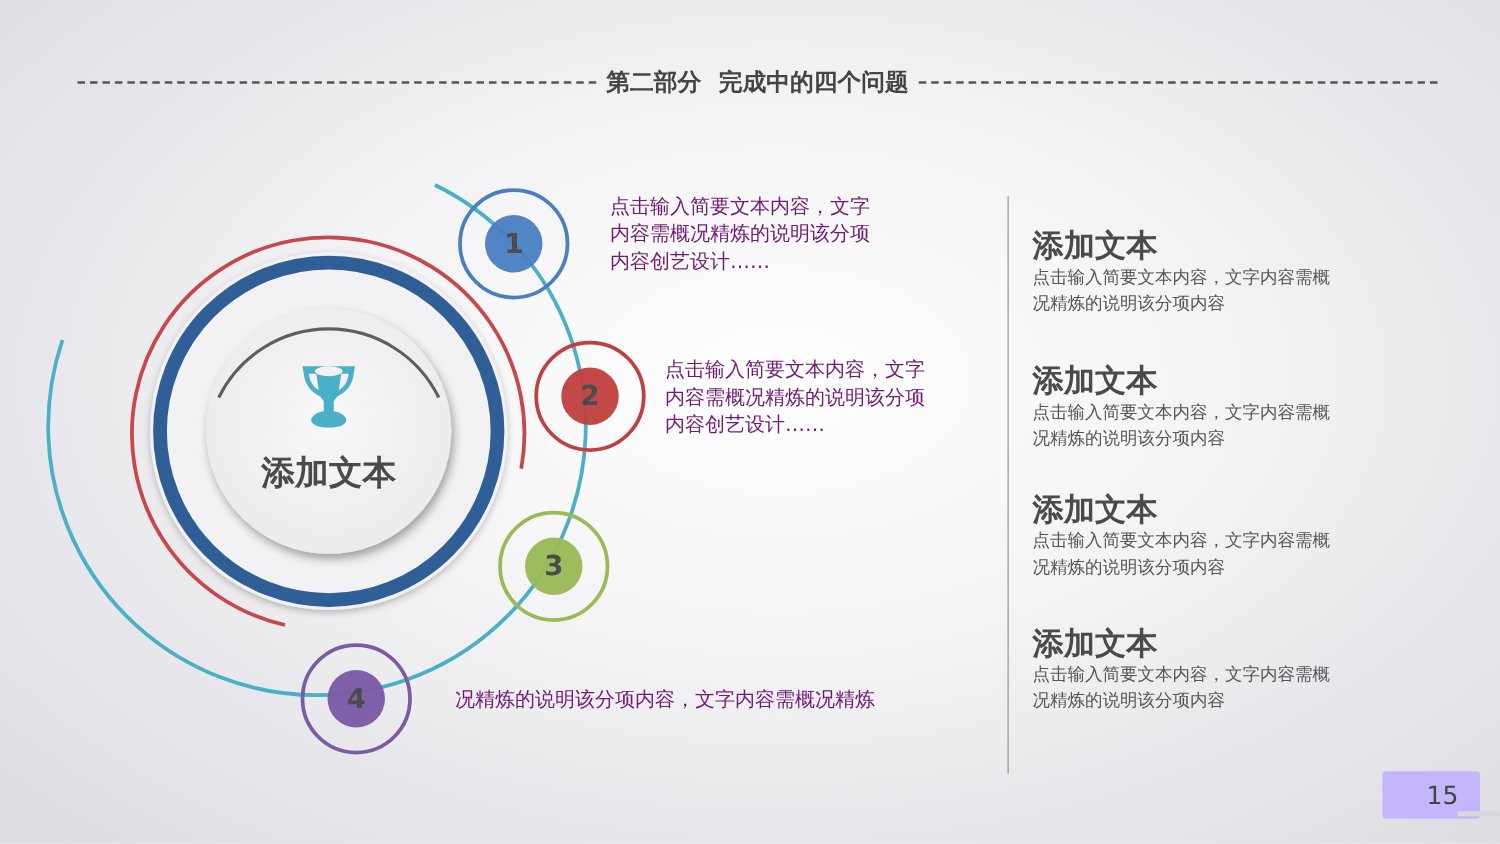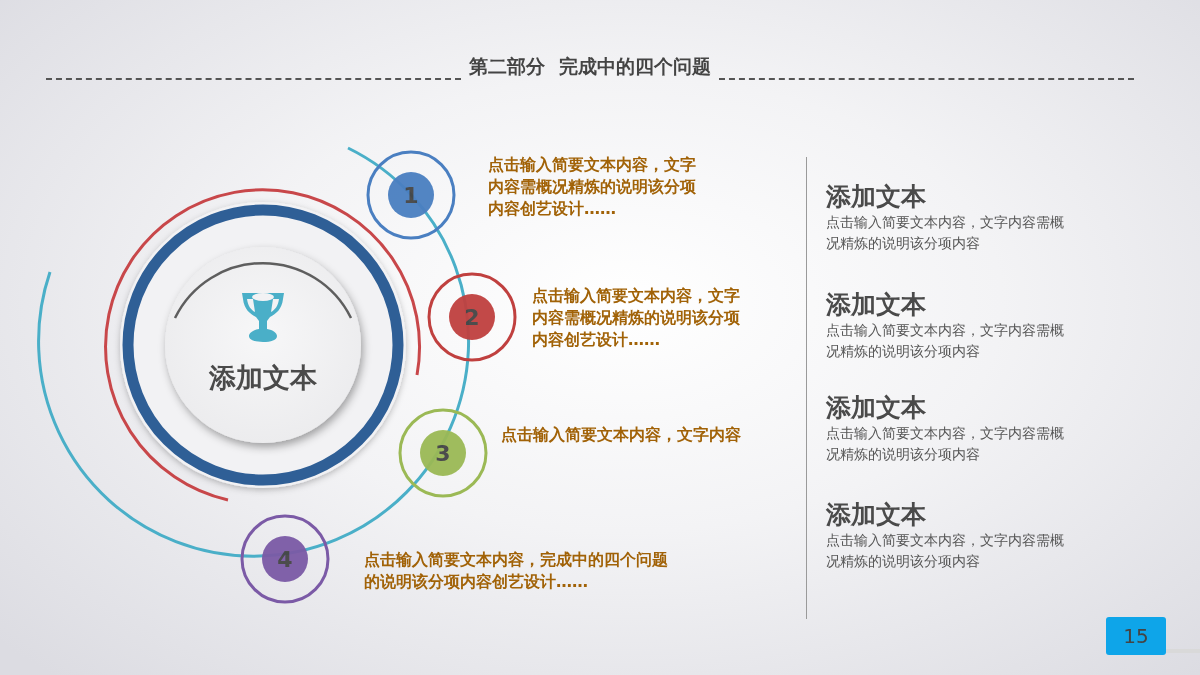--- a/index.html
+++ b/index.html
@@ -3,51 +3,51 @@
 <meta charset="utf-8">
 <style>
   html, body { margin: 0; padding: 0; }
   body {
     width: 1200px; height: 675px; overflow: hidden; position: relative;
     font-family: "DejaVu Sans", "Liberation Sans", sans-serif;
     background: radial-gradient(ellipse 70% 75% at 52% 45%, #ffffff 0%, #f3f3f5 45%, #dcdce2 100%);
     color: #555;
   }
   .title-row {
-    position: absolute; left: 46px; top: 52px; width: 1088px; height: 28px;
-    display: flex; align-items: flex-end;
+    position: absolute; left: 62px; top: 52px; width: 1088px; height: 28px;
+    display: flex; align-items: center;
   }
   .dash { flex: 1; height: 0; border-top: 2px dashed #555; }
   .title-text {
     padding: 0 8px; font-size: 19px; font-weight: bold; color: #444; white-space: nowrap;
   }
   .title-text .gap { display: inline-block; width: 14px; }
   svg.diagram { position: absolute; left: 0; top: 0; }
   .center-label {
     position: absolute; left: 163px; top: 360px; width: 200px; text-align: center;
     font-size: 27px; font-weight: bold; color: #4a4a4a;
   }
   .trophy { position: absolute; left: 234px; top: 287px; width: 58px; height: 58px; }
   .num {
     position: absolute; width: 46px; height: 46px; border-radius: 50%;
     display: flex; align-items: center; justify-content: center;
     font-size: 22px; font-weight: bold; color: #444; opacity: 0.95;
   }
   .step-text {
-    position: absolute; font-size: 16px; line-height: 22px; color: #a16207; font-weight: bold;
+    position: absolute; font-size: 16px; line-height: 22px; color: #701a75;
   }
   .vline { position: absolute; left: 806px; top: 157px; width: 1px; height: 462px; background: #9a9a9a; }
   .side-item { position: absolute; left: 826px; width: 330px; }
   .side-item .h { font-size: 25px; font-weight: bold; color: #4a4a4a; line-height: 30px; }
   .side-item .p { font-size: 14px; line-height: 21px; color: #555; }
   .pagebox {
     position: absolute; left: 1106px; top: 617px; width: 60px; height: 38px;
-    background: #0ea5e9; border-radius: 3px;
+    background: #c4b5fd; border-radius: 3px;
     display: flex; align-items: center; justify-content: center;
-    font-size: 20px; color: #444;
+    font-size: 20px; color: #444; padding-left: 18px;
   }
   .pageline { position: absolute; left: 1166px; top: 649px; width: 34px; height: 4px; background: #d9d9d9; }
 </style>
 </head>
 <body>
 
 <div class="title-row">
   <div class="dash"></div>
   <div class="title-text">
     <span>第二部分</span><span class="gap"></span><span>完成中的四个问题</span>
@@ -102,25 +102,23 @@
   <div>点击输入简要文本内容，文字</div>
   <div>内容需概况精炼的说明该分项</div>
   <div>内容创艺设计……</div>
 </div>
 <div class="step-text" style="left:532px;top:285px;">
   <div>点击输入简要文本内容，文字</div>
   <div>内容需概况精炼的说明该分项</div>
   <div>内容创艺设计……</div>
 </div>
 <div class="step-text" style="left:501px;top:424px;">
-  <div>点击输入简要文本内容，文字内容</div>
 </div>
 <div class="step-text" style="left:364px;top:549px;">
-  <div>点击输入简要文本内容，完成中的四个问题</div>
-  <div>的说明该分项内容创艺设计……</div>
+  <div>况精炼的说明该分项内容，文字内容需概况精炼</div>
 </div>
 
 <div class="vline"></div>
 
 <div class="side-item" style="top:182px;">
   <div class="h">添加文本</div>
   <div class="p">点击输入简要文本内容，文字内容需概</div>
   <div class="p">况精炼的说明该分项内容</div>
 </div>
 <div class="side-item" style="top:290px;">

